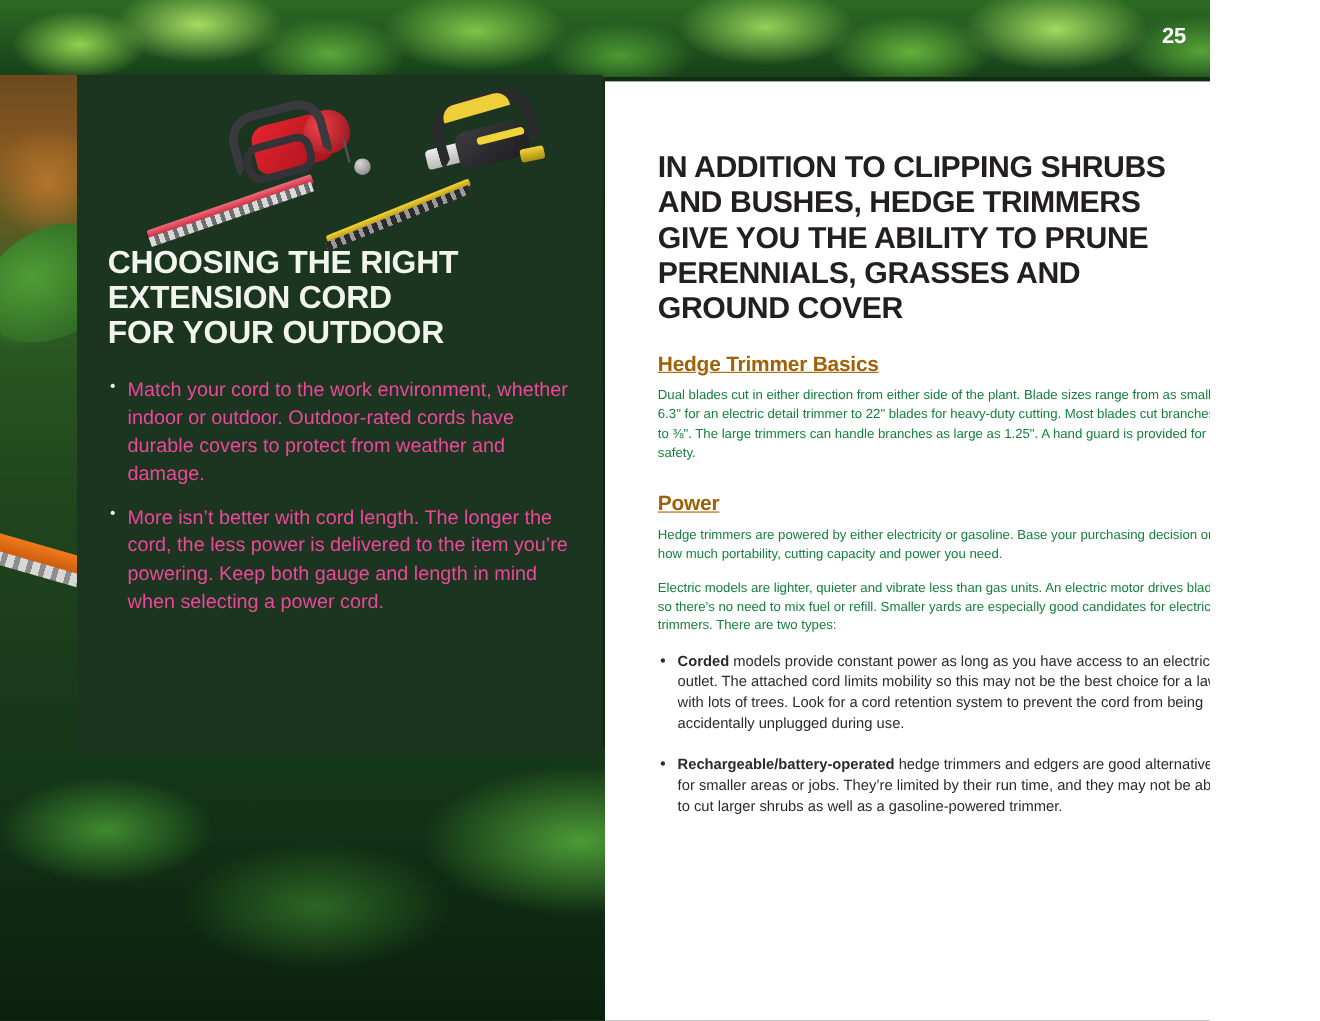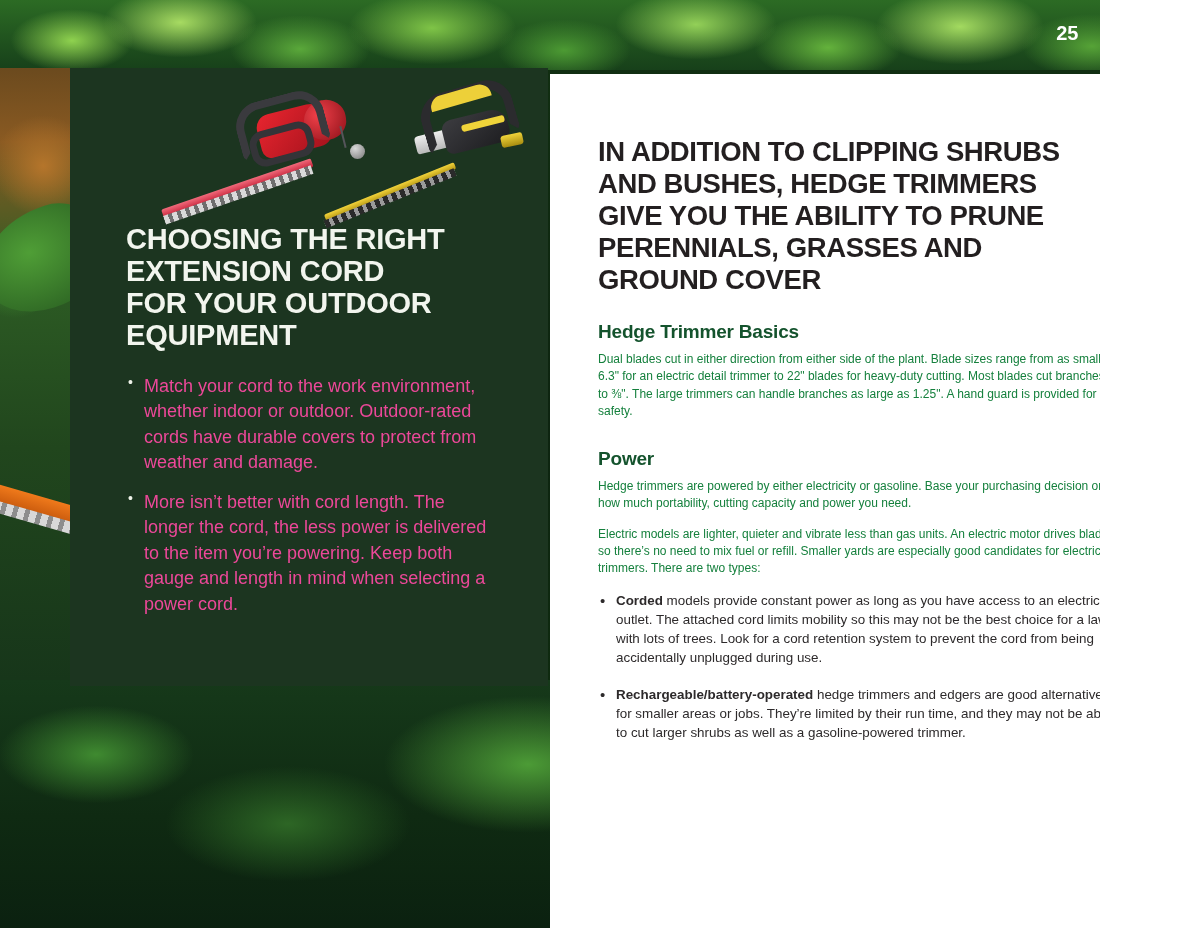--- a/index.html
+++ b/index.html
@@ -94,21 +94,21 @@
     transform: rotate(-18deg);
   }
 
   
   .dark-panel {
     position: absolute;
     left: 70px; top: 68px;
     width: 478px; height: 618px;
     background: #1c3520;
     box-sizing: border-box;
-    padding: 0 56px;
+    padding: 0 28px;
   }
 
   
   .product-row {
     position: relative;
     height: 150px;
     margin: 0 -10px;
   }
 
   
@@ -279,25 +279,26 @@
     font-size: 27.5px;
     line-height: 1.16;
     font-weight: bold;
     letter-spacing: -0.4px;
     text-transform: uppercase;
     margin: 0 0 26px 0;
   }
   .main-headline .hl { display: block; }
 
   .sub-head {
-    color: #14532d;
+    color: #a16207;
     font-size: 19px;
     font-weight: bold;
     letter-spacing: -0.2px;
     margin: 0 0 8px 0;
+    text-decoration: underline;
   }
   .sub-head.spaced { margin-top: 28px; }
 
   p.body {
     color: #15803d;
     font-size: 12px;
     line-height: 1.42;
     margin: 0 0 14px 0;
   }
 
@@ -389,21 +390,20 @@
         <div class="ty-handle"></div>
         <div class="ty-handle-hl"></div>
         <div class="ty-plug"></div>
       </div>
     </div>
 
     <h2 class="panel-heading">
       <span class="hl">CHOOSING THE RIGHT</span>
       <span class="hl">EXTENSION CORD</span>
       <span class="hl">FOR YOUR OUTDOOR</span>
-      <span class="hl">EQUIPMENT</span>
     </h2>
 
     <ul class="panel-list">
       <li><span>Match your cord to the work environment, whether indoor or outdoor. Outdoor-rated cords have durable covers to protect from weather and damage.</span></li>
       <li><span>More isn’t better with cord length. The longer the cord, the less power is delivered to the item you’re powering. Keep both gauge and length in mind when selecting a power cord.</span></li>
     </ul>
   </div>
 
   <div class="white-col">
 

